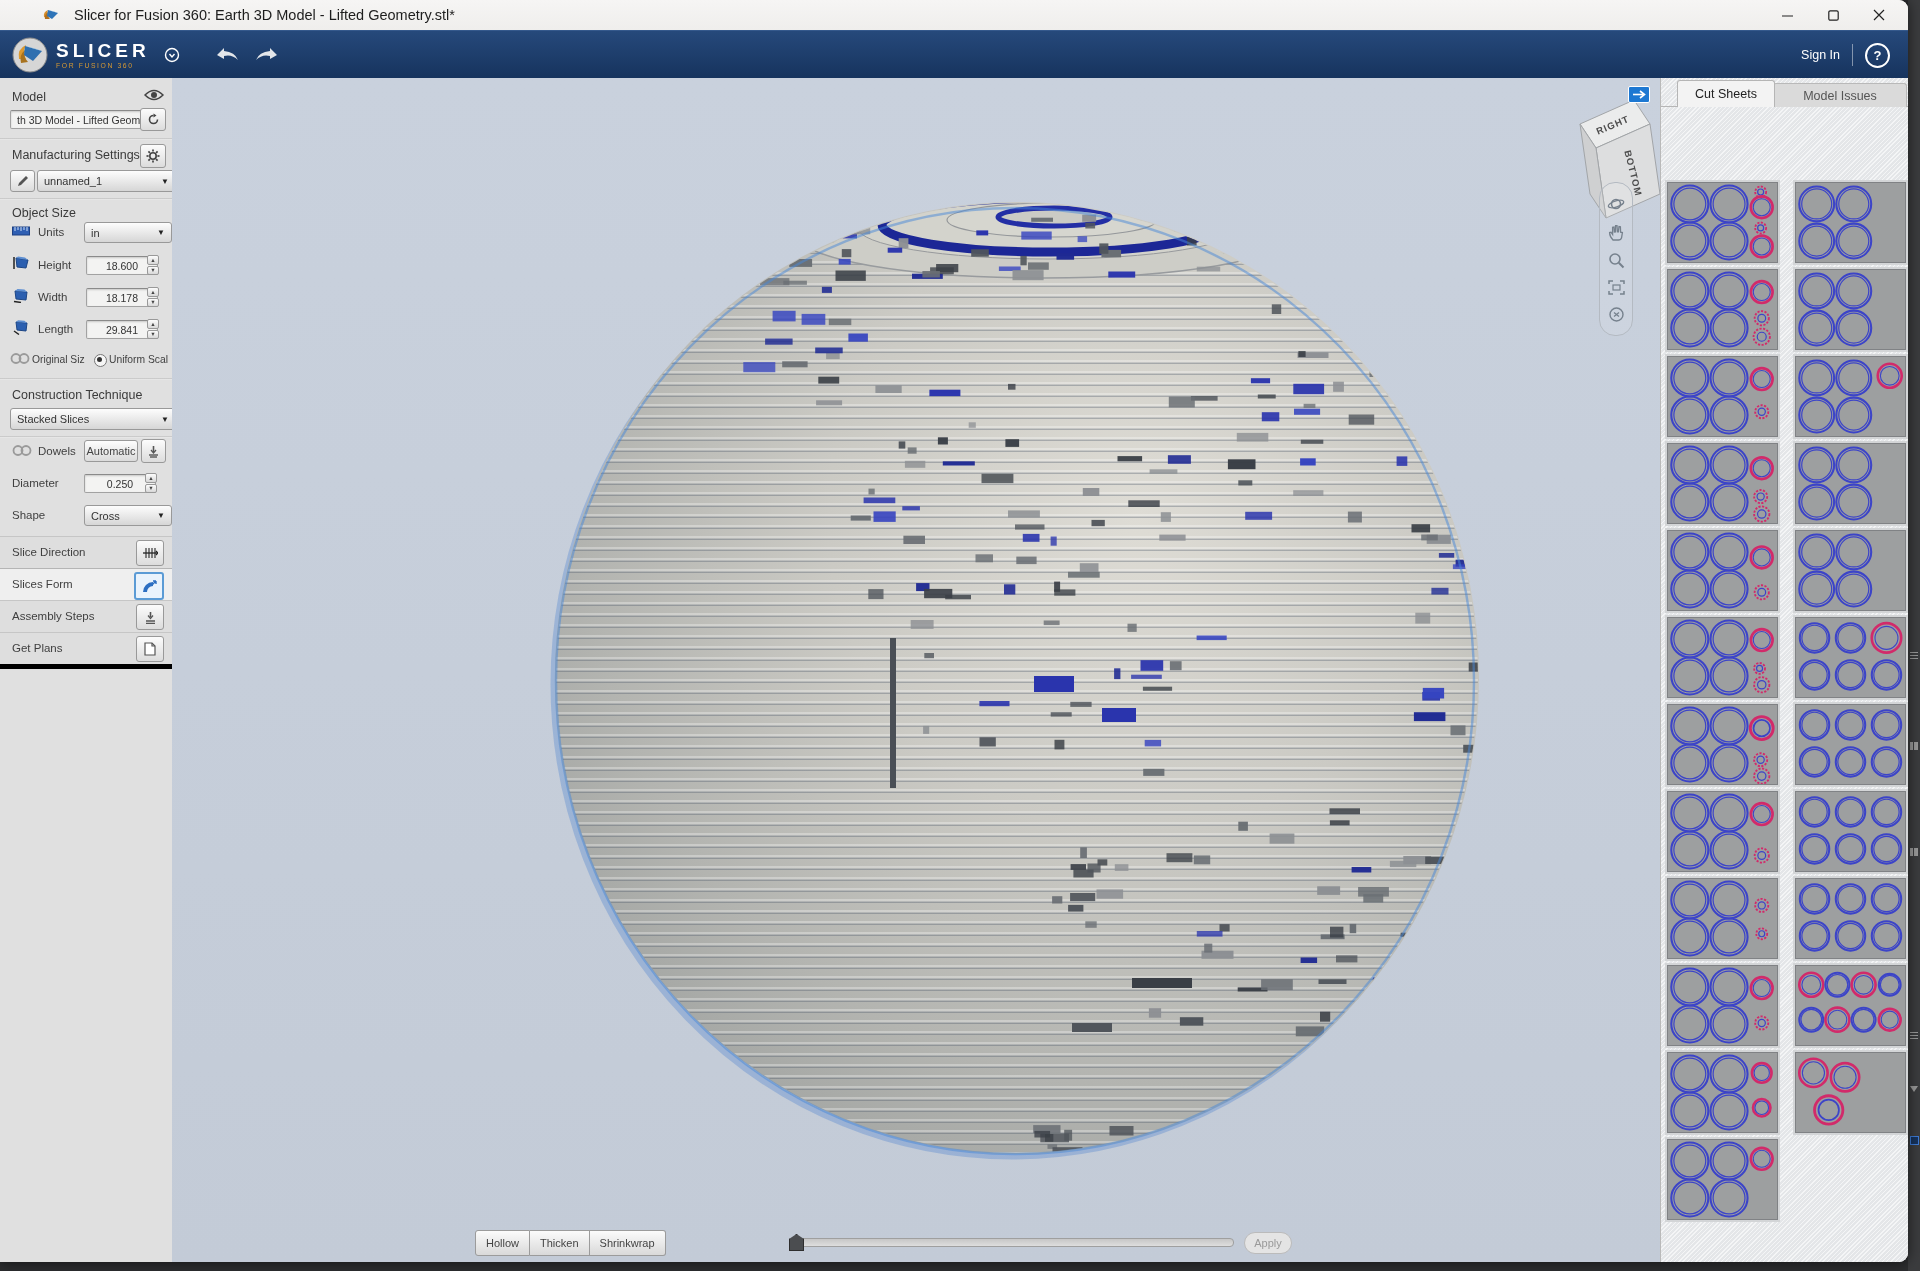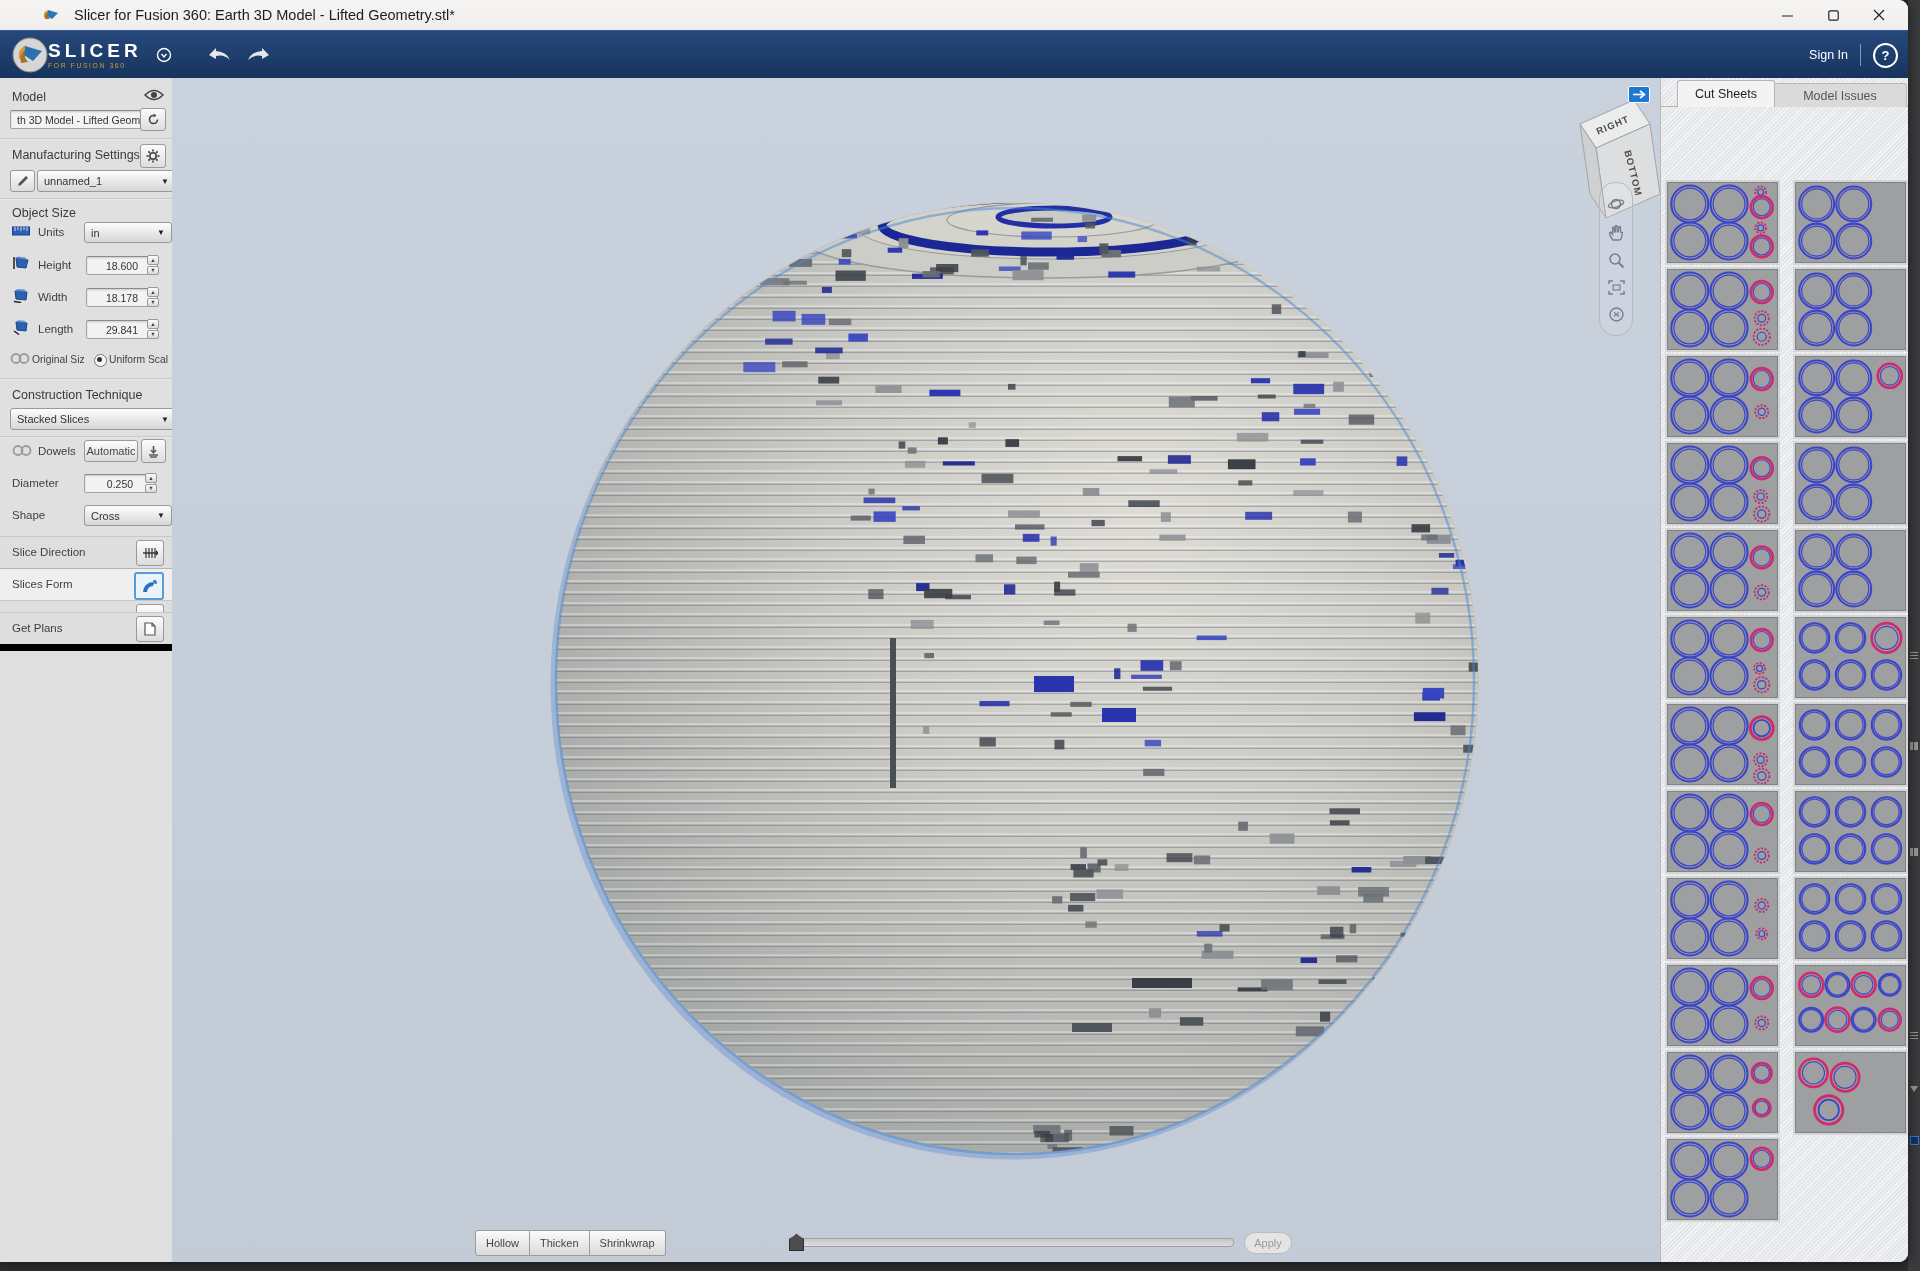--- a/index.html
+++ b/index.html
@@ -11,26 +11,26 @@
     border-bottom:1px solid #dcdbd9;display:flex;align-items:center;}
   .titlebar .appico{margin-left:42px;width:18px;height:18px;}
   .titlebar .ttl{margin-left:14px;font-size:14.5px;color:#1d1d1d;}
   .wbtns{position:absolute;right:6px;top:0;height:30px;display:flex;}
   .wbtn{width:46px;height:30px;display:flex;align-items:center;justify-content:center;color:#222;font-size:14px;}
   .wbtn svg{display:block}
   
   .navbar{position:absolute;left:0;top:30px;width:100%;height:48px;
     background:linear-gradient(#26497b,#16335d);display:flex;align-items:center;border-top:1px solid #35598c;}
   .brandwrap{display:flex;align-items:center;margin-left:12px;}
-  .brandtxt{line-height:1;}
+  .brandtxt{margin-left:8px;line-height:1;}
   .brandtxt .b1{color:#fff;font-size:19px;font-weight:bold;letter-spacing:4px;}
   .brandtxt .b2{color:#d89a33;font-size:6.8px;letter-spacing:1.6px;margin-top:3px;}
   .nav-dd{margin-left:14px;}
   .nav-arrows{display:flex;gap:14px;margin-left:34px;}
-  .nav-right{position:absolute;right:10px;top:0;height:48px;display:flex;align-items:center;gap:12px;}
+  .nav-right{position:absolute;right:18px;top:0;height:48px;display:flex;align-items:center;gap:12px;}
   .signin{color:#fff;font-size:12.5px;}
   .nav-sep{width:1px;height:22px;background:rgba(255,255,255,.45);}
   .helpbtn{width:21px;height:21px;border:2px solid #fff;border-radius:50%;color:#fff;font-size:13px;font-weight:bold;
     display:flex;align-items:center;justify-content:center;}
   
   .sidebar{position:absolute;left:0;top:78px;width:172px;height:956px;background:#e0e0e0;border-right:1px solid #b9b9b9;}
   .abs{position:absolute;}
   .sec-h{font-size:12.5px;color:#3a3a3a;}
   .flabel{font-size:11.5px;color:#3f3f3f;}
   .inp{background:#f3f3f2;border:1px solid #a2a2a2;border-top-color:#8a8a8a;box-shadow:inset 0 1px 2px rgba(0,0,0,.18);
@@ -343,21 +343,21 @@
         <div class="flabel">Assembly Steps</div>
         <div class="iconbtn">
           <svg width="13" height="13" viewBox="0 0 13 13">
             <line x1="6.5" y1="1" x2="6.5" y2="6" stroke="#555" stroke-width="1.6"></line>
             <path d="M4 4.5 L6.5 7.5 L9 4.5" fill="none" stroke="#555" stroke-width="1.2"></path>
             <line x1="2" y1="10" x2="11" y2="10" stroke="#555" stroke-width="1.5"></line>
             <line x1="2" y1="12.5" x2="11" y2="12.5" stroke="#555" stroke-width="1.5"></line>
           </svg>
         </div>
       </div>
-      <div class="actrow" style="top:534px;border-bottom:7px solid #000000">
+      <div class="actrow" style="top:554px;border-bottom:5px solid #000000">
         <div class="flabel">Get Plans</div>
         <div class="iconbtn">
           <svg width="12" height="14" viewBox="0 0 12 14">
             <path d="M1 1 L8 1 L11 4 L11 13 L1 13 Z" fill="#fff" stroke="#555" stroke-width="1.2"></path>
             <path d="M8 1 L8 4 L11 4" fill="none" stroke="#555" stroke-width="1.2"></path>
           </svg>
         </div>
       </div>
     </div>
 

